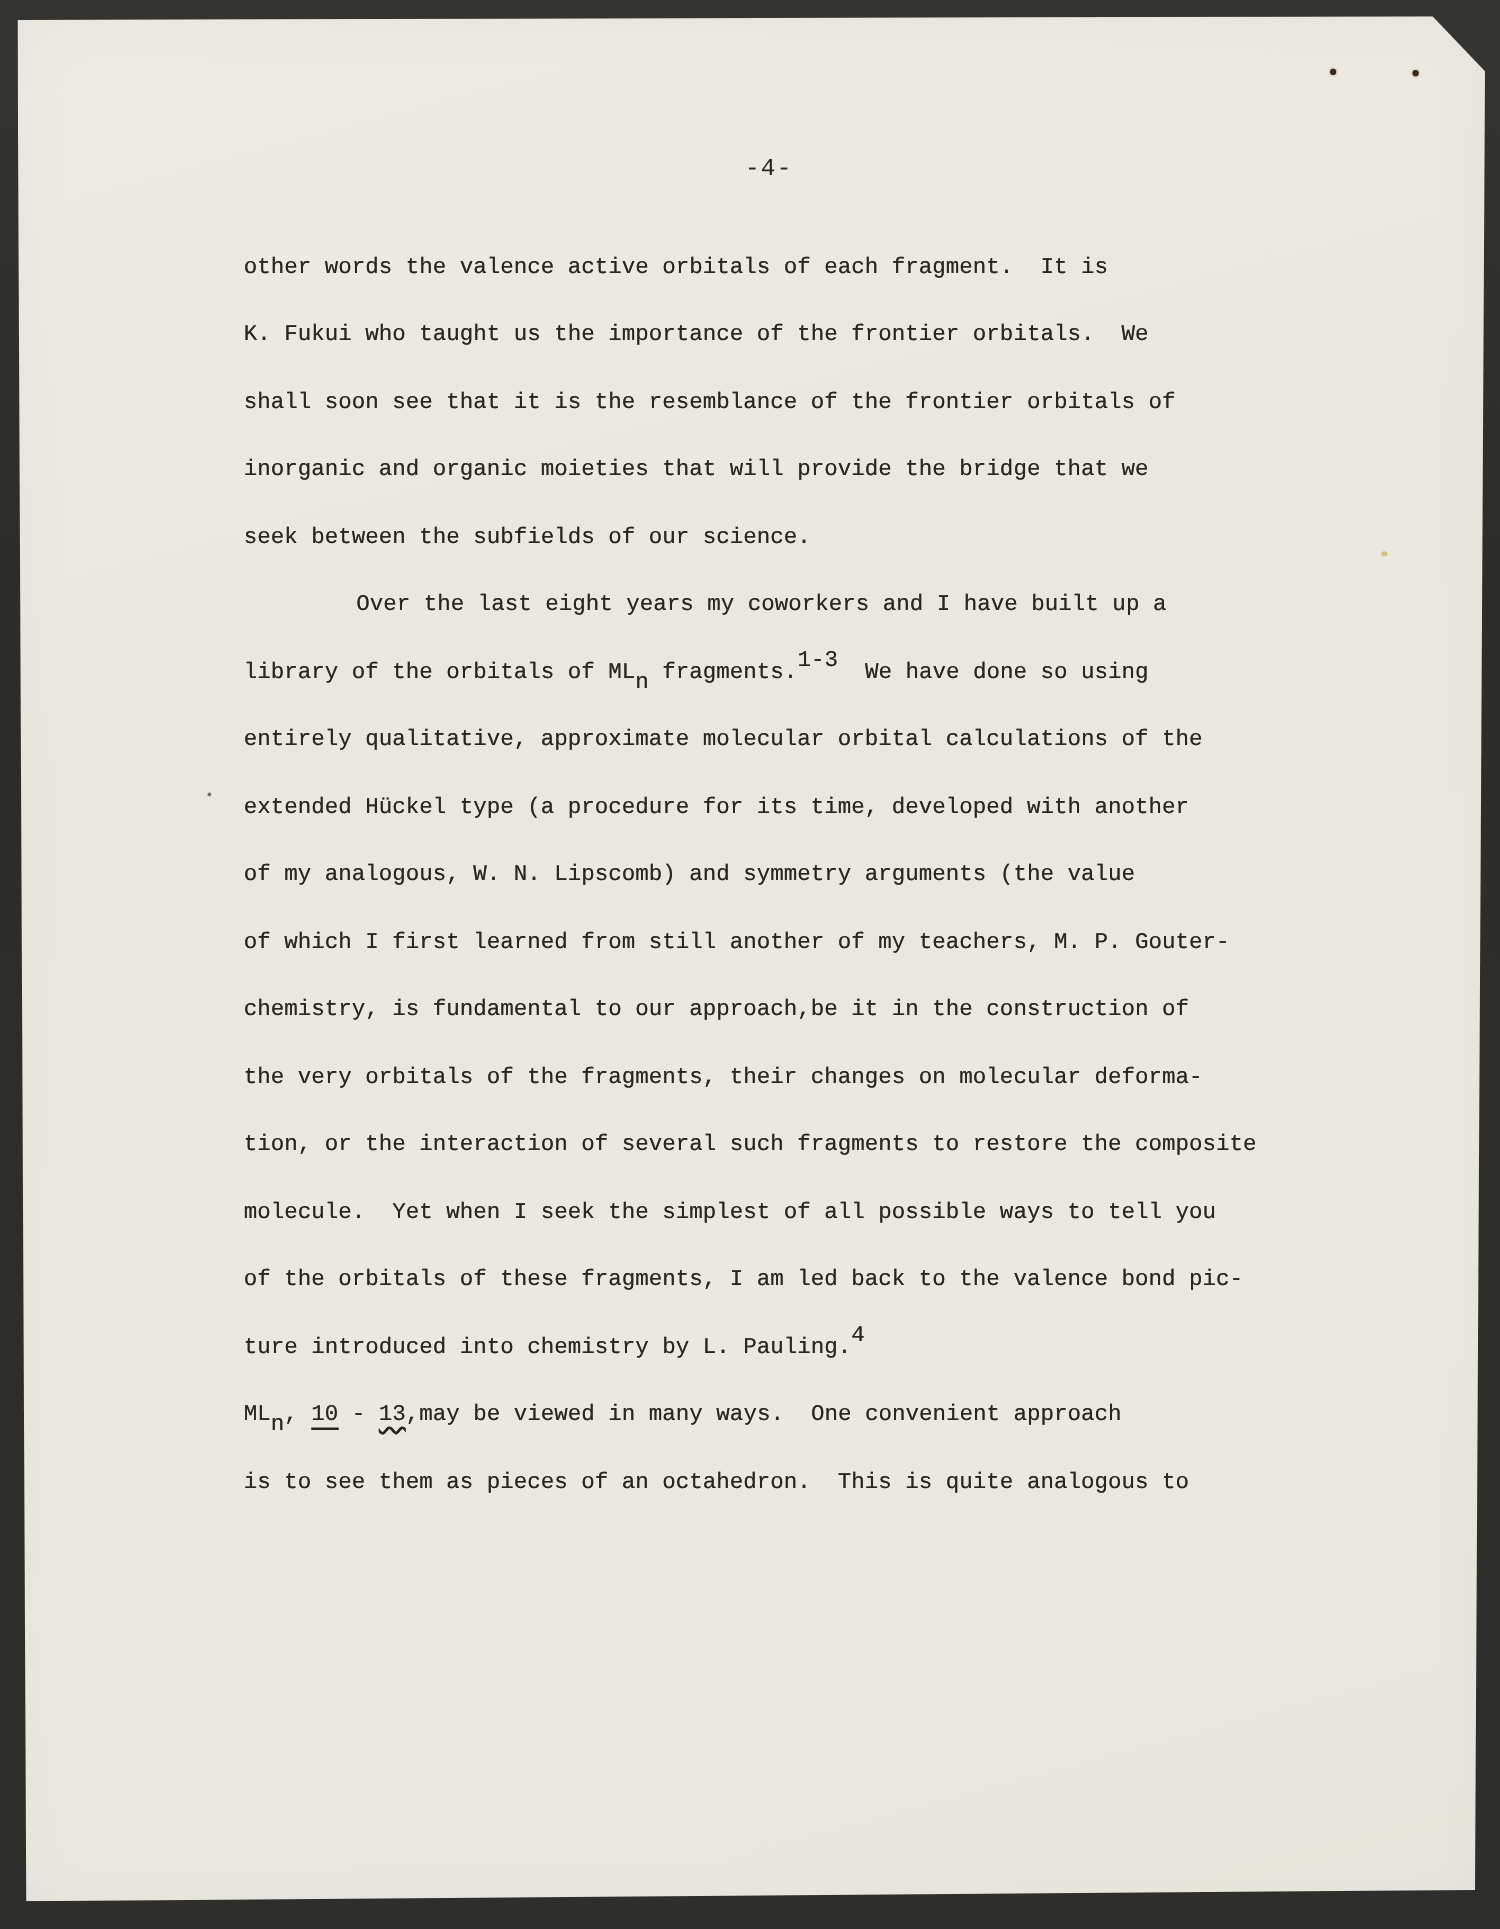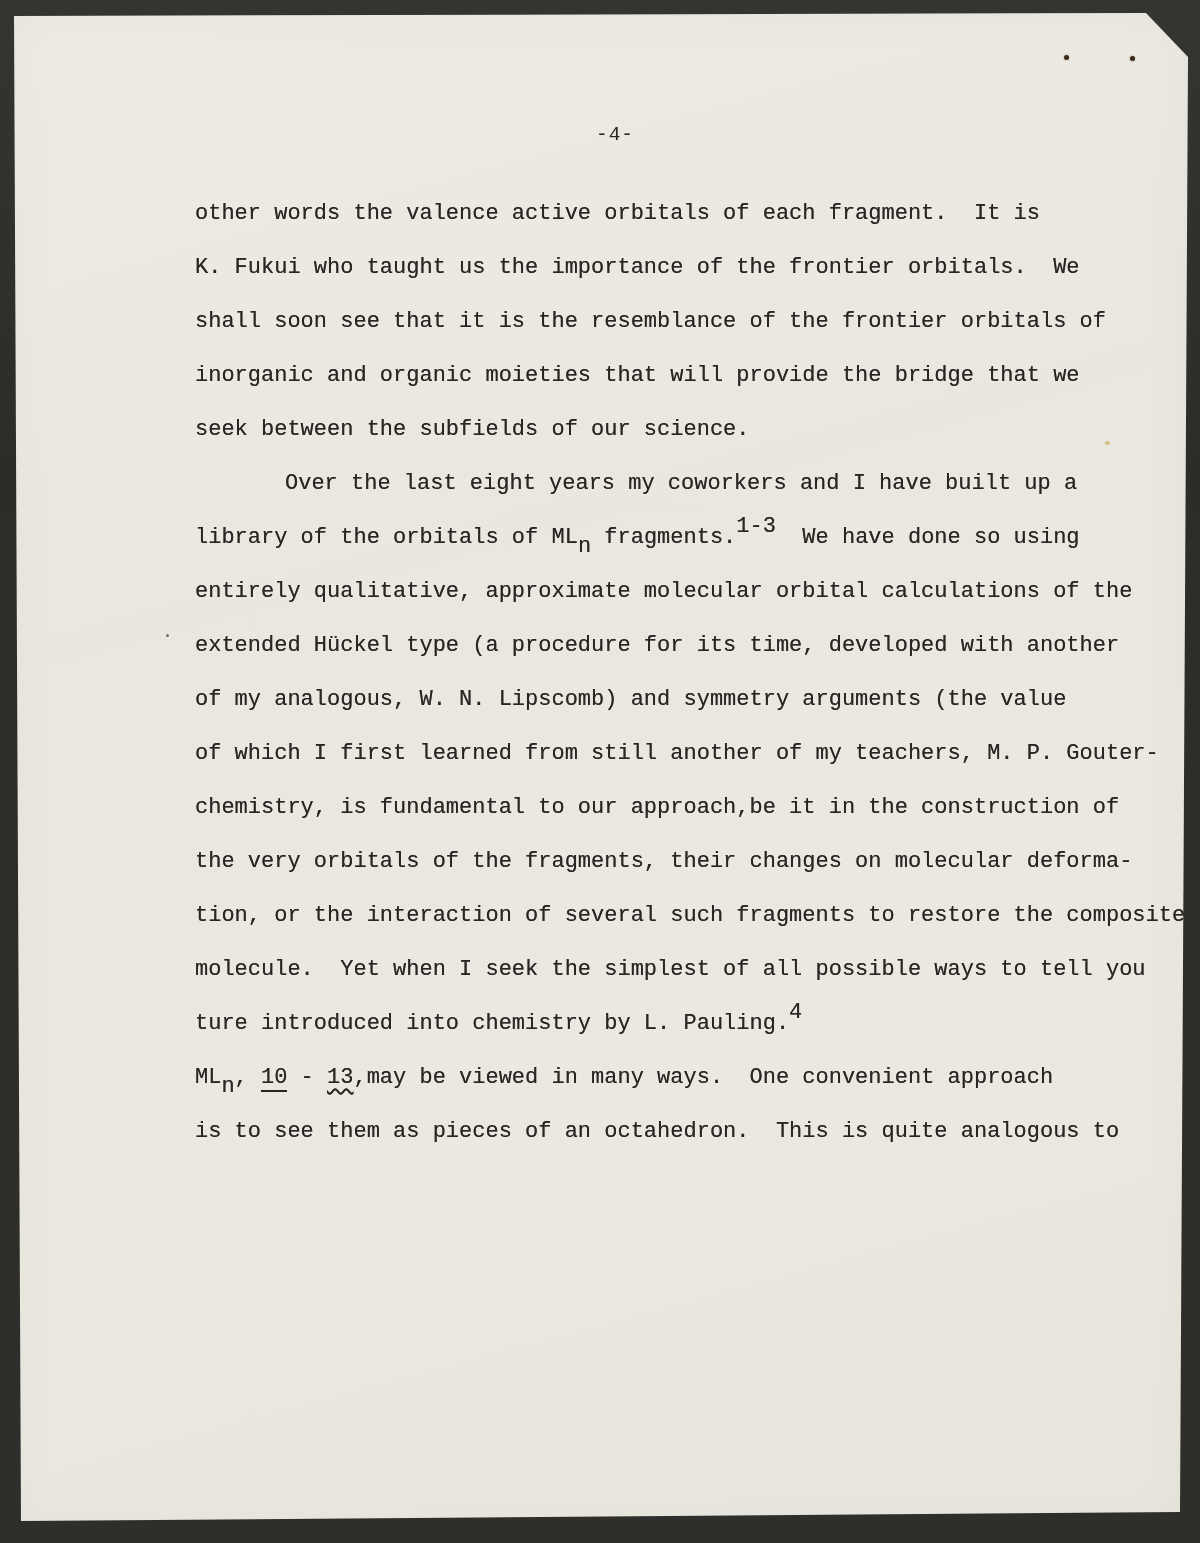--- a/index.html
+++ b/index.html
@@ -34,21 +34,21 @@
     text-align: center;
     font-size: 19.5px;
     color: #2a2823;
     letter-spacing: 1px;
   }
   .text-body {
     position: absolute;
     left: 195px;
     top: 187px;
     width: 890px;
-    font-size: 22px;
+    font-size: 18px;
     line-height: 54px;
     color: #282622;
     text-shadow: 0 0 0.5px rgba(40,38,34,0.65);
   }
   .line {
     white-space: pre;
     height: 54px;
   }
   .line.indent {
     padding-left: 90px;
@@ -119,20 +119,21 @@
     <div class="line indent"><span>Over the last eight years my coworkers and I have built up a</span></div>
     <div class="line"><span>library of the orbitals of ML</span><span class="seg-sub">n</span><span> fragments.</span><span class="seg-sup">1-3</span><span>  We have done so using</span></div>
     <div class="line"><span>entirely qualitative, approximate molecular orbital calculations of the</span></div>
     <div class="line"><span>extended Hückel type (a procedure for its time, developed with another</span></div>
     <div class="line"><span>of my analogous, W. N. Lipscomb) and symmetry arguments (the value</span></div>
     <div class="line"><span>of which I first learned from still another of my teachers, M. P. Gouter-</span></div>
     <div class="line"><span>chemistry, is fundamental to our approach,be it in the construction of</span></div>
     <div class="line"><span>the very orbitals of the fragments, their changes on molecular deforma-</span></div>
     <div class="line"><span>tion, or the interaction of several such fragments to restore the composite</span></div>
     <div class="line"><span>molecule.  Yet when I seek the simplest of all possible ways to tell you</span></div>
+    <div class="line"><span>of the orbitals of these fragments, I am led back to the valence bond pic-</span></div>
     <div class="line"><span>ture introduced into chemistry by L. Pauling.</span><span class="seg-sup">4</span></div>
     <div class="line"><span>ML</span><span class="seg-sub">n</span><span>, </span><span class="seg-u">10</span><span> - </span><span class="seg-wavy">13</span><span>,may be viewed in many ways.  One convenient approach</span></div>
     <div class="line"><span>is to see them as pieces of an octahedron.  This is quite analogous to</span></div>
   </div>
 
 <div class="staple-hole left"></div>
 <div class="staple-hole right"></div>
 <div class="speck-yellow"></div>
 <div class="speck-dot"></div>
 

